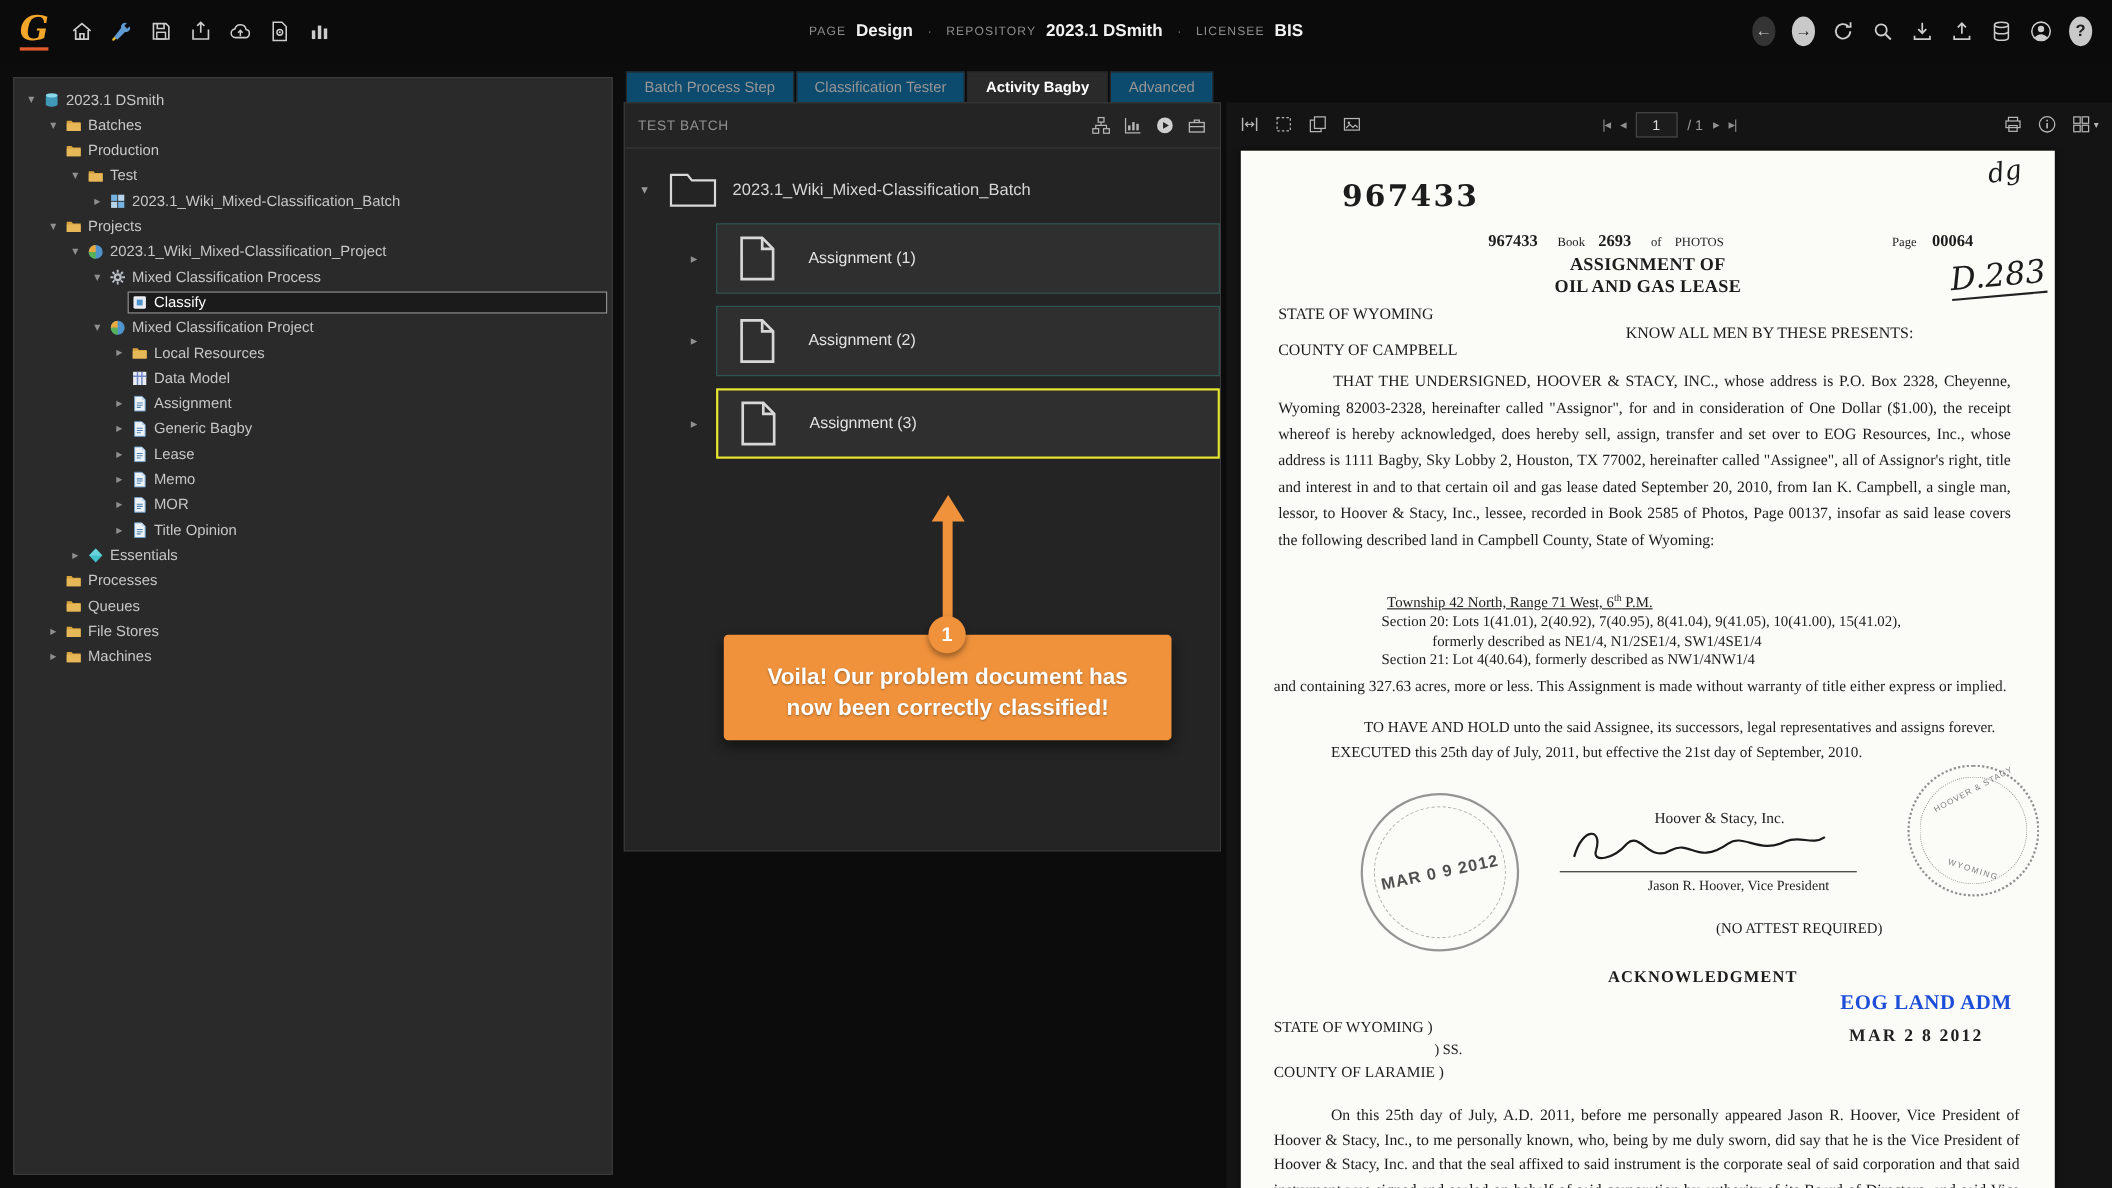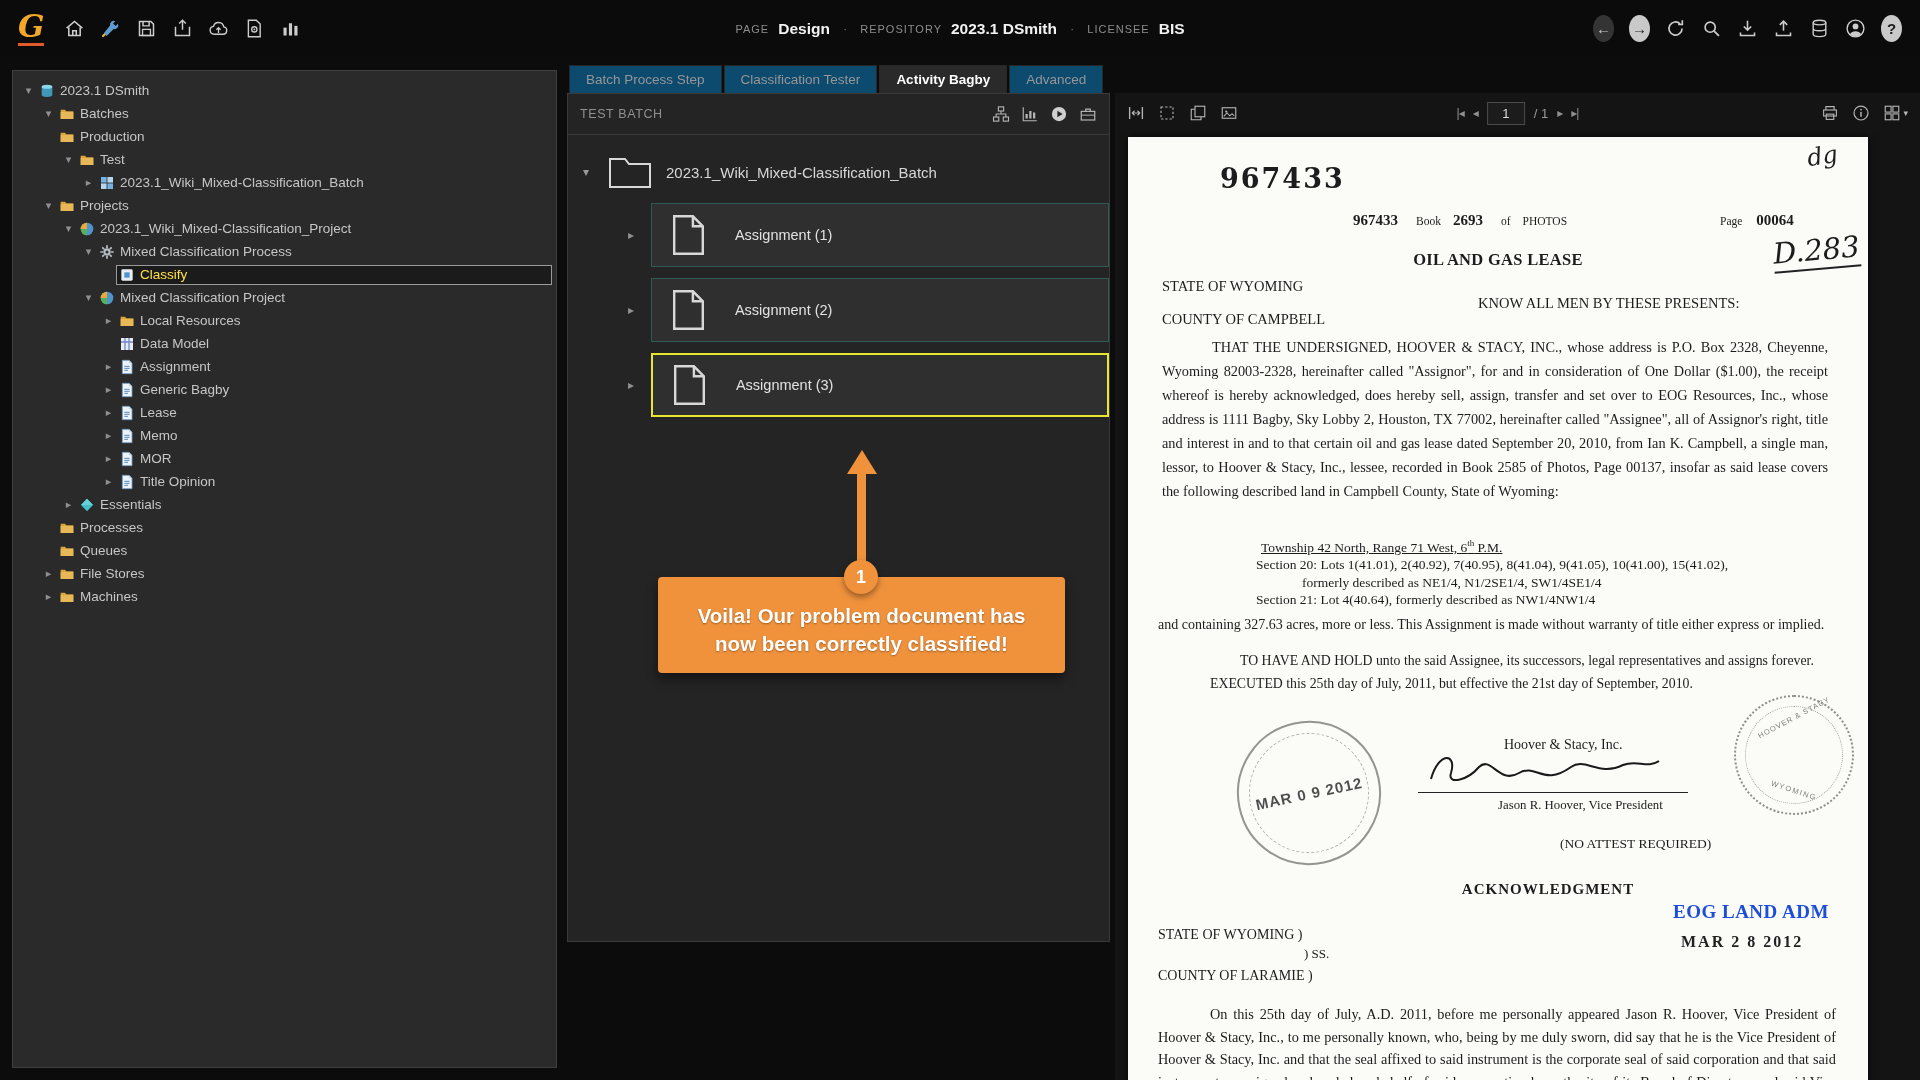--- a/index.html
+++ b/index.html
@@ -19,30 +19,30 @@
   .cbtn{width:27px;height:27px;border-radius:50%;display:inline-flex;align-items:center;justify-content:center;font-size:15px;}
   .cbtn.dark{background:#343434;color:#c9c9c9;}
   .cbtn.light{background:#c9c9c9;color:#1b1b1b;}
   .cbtn.bold{font-weight:bold;}
 
   
   .left-panel{position:absolute;left:12px;top:70px;width:545px;height:998px;background:#2a2a2a;border:1px solid #3e3e3e;box-sizing:border-box;overflow:hidden;padding-top:8px;}
   .trow{display:flex;align-items:center;height:23px;font-size:13.5px;color:#c6c6c6;cursor:default;width:100%;box-sizing:border-box;}
   .trow .arrow{width:15px;flex:0 0 15px;font-size:11px;color:#8f8f8f;text-align:center;}
   .tbox{display:flex;align-items:center;border:1px solid transparent;padding:1px 6px 1px 2px;gap:5px;}
-  .trow.selected .tbox{flex:1;margin-right:4px;border-color:#9a9a9a;background:#1b1b1b;color:#fde047;}
+  .trow.selected .tbox{flex:1;margin-right:4px;border-color:#9a9a9a;background:#1b1b1b;color:#ffffff;}
   .ticon{width:16px;height:16px;flex:0 0 16px;display:inline-flex;}
   .tlabel{white-space:nowrap;}
 
   
   .center-region{position:absolute;left:567px;top:65px;width:543px;height:1003px;}
   .tab-strip{display:flex;height:28px;align-items:flex-end;gap:2px;padding-left:2px;}
   .tab{height:27px;display:flex;align-items:center;padding:0 16px;font-size:13.5px;color:#969696;background:#0c4a6e;border:1px solid #272727;border-bottom:none;cursor:pointer;white-space:nowrap;}
   .tab.active{background:#2a2a2a;color:#ffffff;font-weight:bold;}
-  .center-panel{position:absolute;left:0;top:28px;width:543px;height:849px;background:#242424;border:1px solid #3a3a3a;box-sizing:border-box;overflow:hidden;}
+  .center-panel{position:absolute;left:0;top:28px;width:543px;height:681px;background:#242424;border:1px solid #3a3a3a;box-sizing:border-box;overflow:hidden;}
   .tb-header{height:40px;display:flex;align-items:center;padding:0 12px;border-bottom:1px solid #383838;}
   .tb-title{font-size:12.5px;color:#909090;letter-spacing:0.6px;}
   .tb-icons{margin-left:auto;display:flex;align-items:center;gap:11px;}
   .tbicon{width:18px;height:18px;display:inline-flex;cursor:pointer;}
   .root-row{display:flex;align-items:center;margin:20px 0 0 10px;gap:6px;}
   .root-arrow{font-size:12px;color:#9a9a9a;width:16px;text-align:center;cursor:pointer;}
   .root-folder{width:44px;height:34px;display:inline-flex;margin:0 8px;}
   .root-label{font-size:15px;color:#d6d6d6;}
   .card-list{margin-top:14px;}
   .card-row{display:flex;align-items:center;margin:0 0 11px 60px;}
@@ -698,20 +698,21 @@
         <b>967433</b>
         <span class="sm">Book</span>
         <b>2693</b>
         <span class="sm">of</span>
         <span class="sm">PHOTOS</span>
       </span>
       <span class="recpage">
         <span class="sm">Page</span>
         <b>00064</b>
       </span>
+      <div class="title1">ASSIGNMENT OF</div>
       <div class="title2">OIL AND GAS LEASE</div>
       <span class="hw hw-d283">D.283</span>
       <div class="state-line">STATE OF WYOMING</div>
       <div class="knowall">KNOW ALL MEN BY THESE PRESENTS:</div>
       <div class="county-line">COUNTY OF CAMPBELL</div>
       <div class="bodypara">THAT THE UNDERSIGNED, HOOVER &amp; STACY, INC., whose address is P.O. Box 2328, Cheyenne, Wyoming 82003-2328, hereinafter called "Assignor", for and in consideration of One Dollar ($1.00), the receipt whereof is hereby acknowledged, does hereby sell, assign, transfer and set over to EOG Resources, Inc., whose address is 1111 Bagby, Sky Lobby 2, Houston, TX  77002, hereinafter called "Assignee", all of Assignor's right, title and interest in and to that certain oil and gas lease dated September 20, 2010, from Ian K. Campbell, a single man, lessor, to Hoover &amp; Stacy, Inc., lessee, recorded in Book 2585 of Photos, Page 00137, insofar as said lease covers the following described land in Campbell County, State of Wyoming:</div>
       <div class="township">
         <span class="l1"><span style="position:static;">Township 42 North, Range 71 West, 6</span><sup>th</sup><span style="position:static;"> P.M.</span></span>
         <span class="l2">Section 20:  Lots 1(41.01), 2(40.92), 7(40.95), 8(41.04), 9(41.05), 10(41.00), 15(41.02),</span>
         <span class="l3">formerly described as NE1/4, N1/2SE1/4, SW1/4SE1/4</span>

